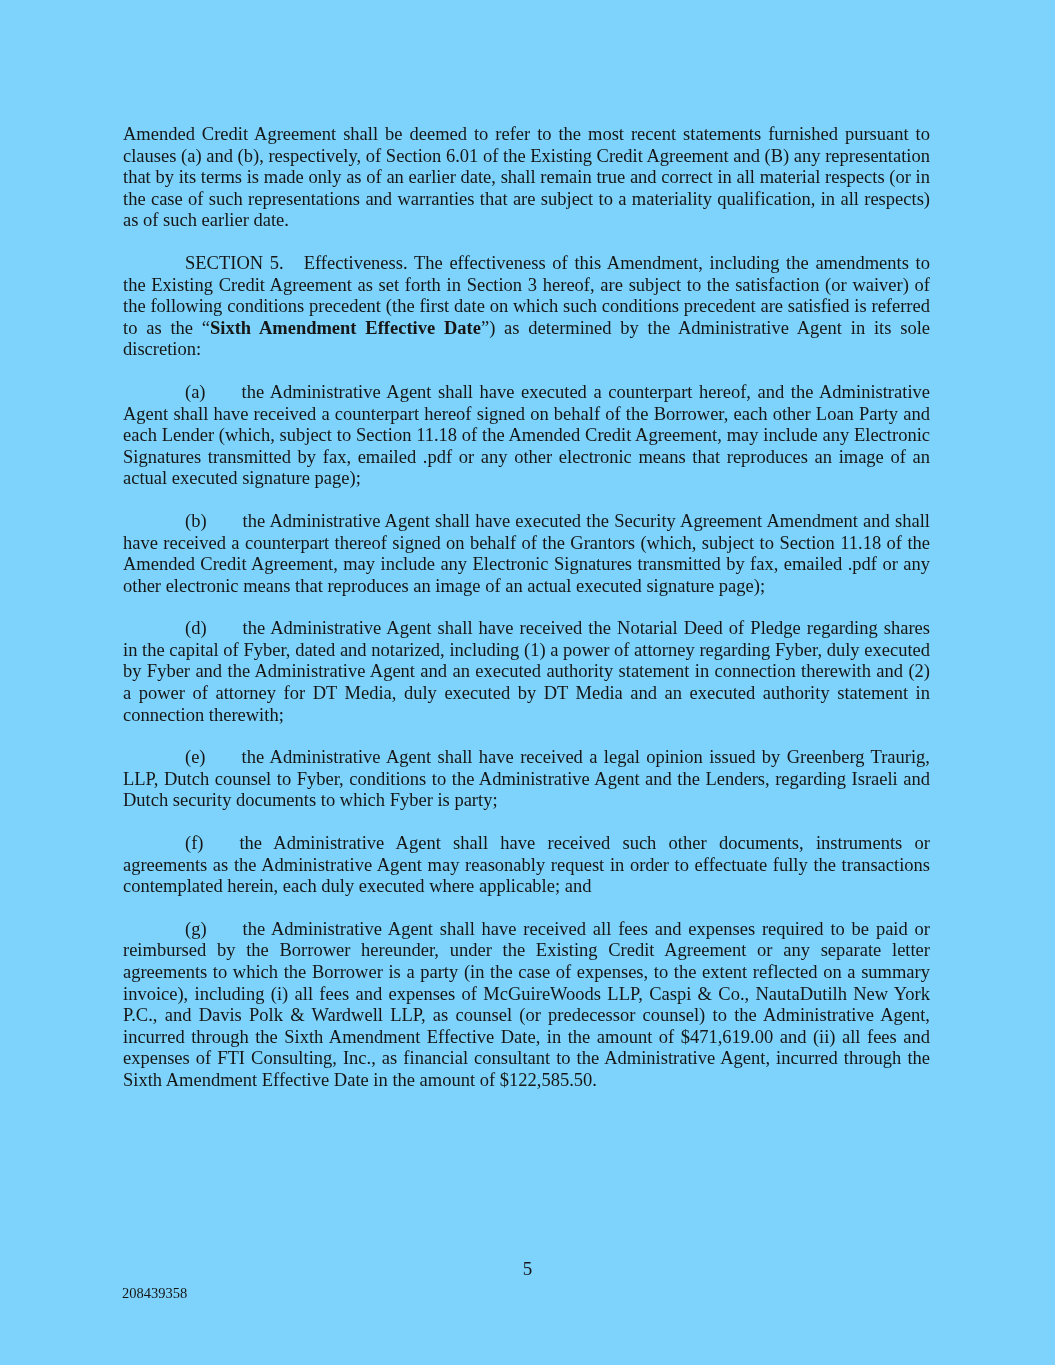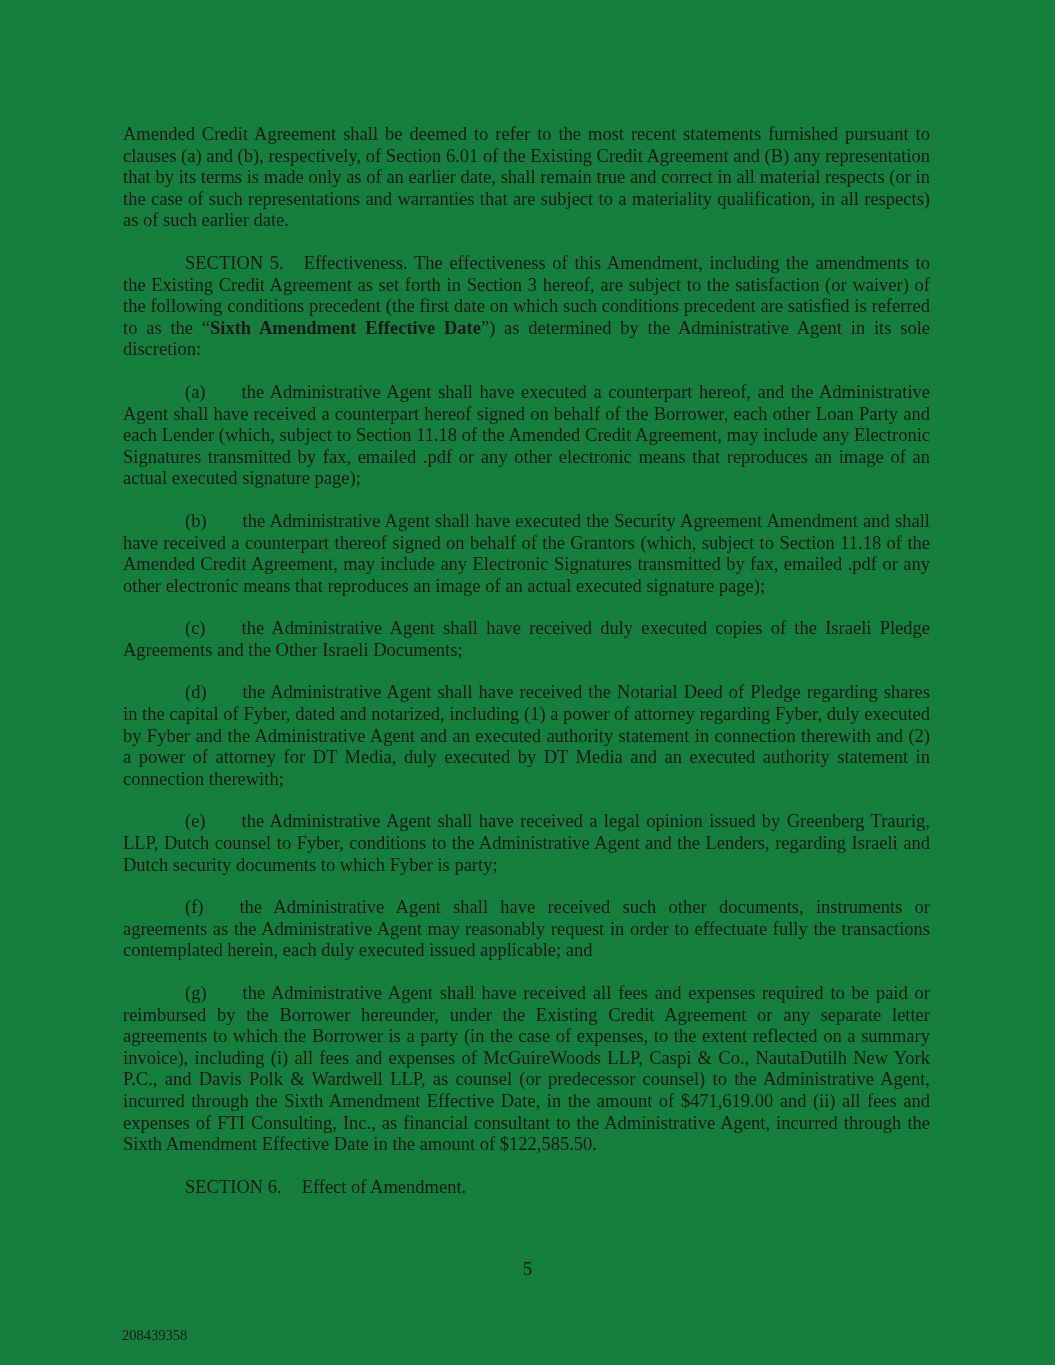--- a/index.html
+++ b/index.html
@@ -4,21 +4,21 @@
 <style>
   html, body {
     margin: 0;
     padding: 0;
     background: #ffffff;
   }
   .page {
     position: relative;
     width: 1055px;
     height: 1365px;
-    background: #15803d;
+    background: #7dd3fc;
     box-sizing: border-box;
     padding: 124px 125px 0 123px;
     font-family: "Liberation Serif", "DejaVu Serif", serif;
     font-size: 18.5px;
     line-height: 21.6px;
     color: #161616;
   }
   p.para {
     margin: 0 0 21px 0;
     text-align: justify;
@@ -35,47 +35,45 @@
     position: absolute;
     left: 0;
     right: 0;
     top: 1258px;
     text-align: center;
     font-size: 19px;
   }
   .doc-id {
     position: absolute;
     left: 122px;
-    top: 1325px;
+    top: 1283px;
     font-size: 14.5px;
     text-align: right;
   }
 </style>
 </head>
 <body>
 
 <main class="page">
 
   <p class="para">Amended Credit Agreement shall be deemed to refer to the most recent statements furnished pursuant to clauses (a) and (b), respectively, of Section 6.01 of the Existing Credit Agreement and (B) any representation that by its terms is made only as of an earlier date, shall remain true and correct in all material respects (or in the case of such representations and warranties that are subject to a materiality qualification, in all respects) as of such earlier date.</p>
 
   <p class="para first-indent"><span>SECTION 5.</span><span class="tab-section"></span><span class="u">Effectiveness</span><span>. The effectiveness of this Amendment, including the amendments to the Existing Credit Agreement as set forth in Section 3 hereof, are subject to the satisfaction (or waiver) of the following conditions precedent (the first date on which such conditions precedent are satisfied is referred to as the “</span><span class="b">Sixth Amendment Effective Date</span><span>”) as determined by the Administrative Agent in its sole discretion:</span></p>
 
   <p class="para first-indent"><span>(a)</span><span class="tab-item"></span><span>the Administrative Agent shall have executed a counterpart hereof, and the Administrative Agent shall have received a counterpart hereof signed on behalf of the Borrower, each other Loan Party and each Lender (which, subject to Section 11.18 of the Amended Credit Agreement, may include any Electronic Signatures transmitted by fax, emailed .pdf or any other electronic means that reproduces an image of an actual executed signature page);</span></p>
 
   <p class="para first-indent"><span>(b)</span><span class="tab-item"></span><span>the Administrative Agent shall have executed the Security Agreement Amendment and shall have received a counterpart thereof signed on behalf of the Grantors (which, subject to Section 11.18 of the Amended Credit Agreement, may include any Electronic Signatures transmitted by fax, emailed .pdf or any other electronic means that reproduces an image of an actual executed signature page);</span></p>
 
-  <p class="para first-indent"><span>(c)</span><span class="tab-item"></span><span>the Administrative Agent shall have received duly executed copies of the Israeli Pledge Agreements and the Other Israeli Documents;</span></p>
 
   <p class="para first-indent"><span>(d)</span><span class="tab-item"></span><span>the Administrative Agent shall have received the Notarial Deed of Pledge regarding shares in the capital of Fyber, dated and notarized, including (1) a power of attorney regarding Fyber, duly executed by Fyber and the Administrative Agent and an executed authority statement in connection therewith and (2) a power of attorney for DT Media, duly executed by DT Media and an executed authority statement in connection therewith;</span></p>
 
   <p class="para first-indent"><span>(e)</span><span class="tab-item"></span><span>the Administrative Agent shall have received a legal opinion issued by Greenberg Traurig, LLP, Dutch counsel to Fyber, conditions to the Administrative Agent and the Lenders, regarding Israeli and Dutch security documents to which Fyber is party;</span></p>
 
-  <p class="para first-indent"><span>(f)</span><span class="tab-item"></span><span>the Administrative Agent shall have received such other documents, instruments or agreements as the Administrative Agent may reasonably request in order to effectuate fully the transactions contemplated herein, each duly executed issued applicable; and</span></p>
+  <p class="para first-indent"><span>(f)</span><span class="tab-item"></span><span>the Administrative Agent shall have received such other documents, instruments or agreements as the Administrative Agent may reasonably request in order to effectuate fully the transactions contemplated herein, each duly executed where applicable; and</span></p>
 
   <p class="para first-indent"><span>(g)</span><span class="tab-item"></span><span>the Administrative Agent shall have received all fees and expenses required to be paid or reimbursed by the Borrower hereunder, under the Existing Credit Agreement or any separate letter agreements to which the Borrower is a party (in the case of expenses, to the extent reflected on a summary invoice), including (i) all fees and expenses of McGuireWoods LLP, Caspi &amp; Co., NautaDutilh New York P.C., and Davis Polk &amp; Wardwell LLP, as counsel (or predecessor counsel) to the Administrative Agent, incurred through the Sixth Amendment Effective Date, in the amount of $471,619.00 and (ii) all fees and expenses of FTI Consulting, Inc., as financial consultant to the Administrative Agent, incurred through the Sixth Amendment Effective Date in the amount of $122,585.50.</span></p>
 
-  <p class="para first-indent"><span>SECTION 6.</span><span class="tab-section"></span><span class="u">Effect of Amendment</span><span>.</span></p>
 
   <div class="page-number">5</div>
 
   <div class="doc-id">208439358</div>
 
 </main>
 
 </body></html>

